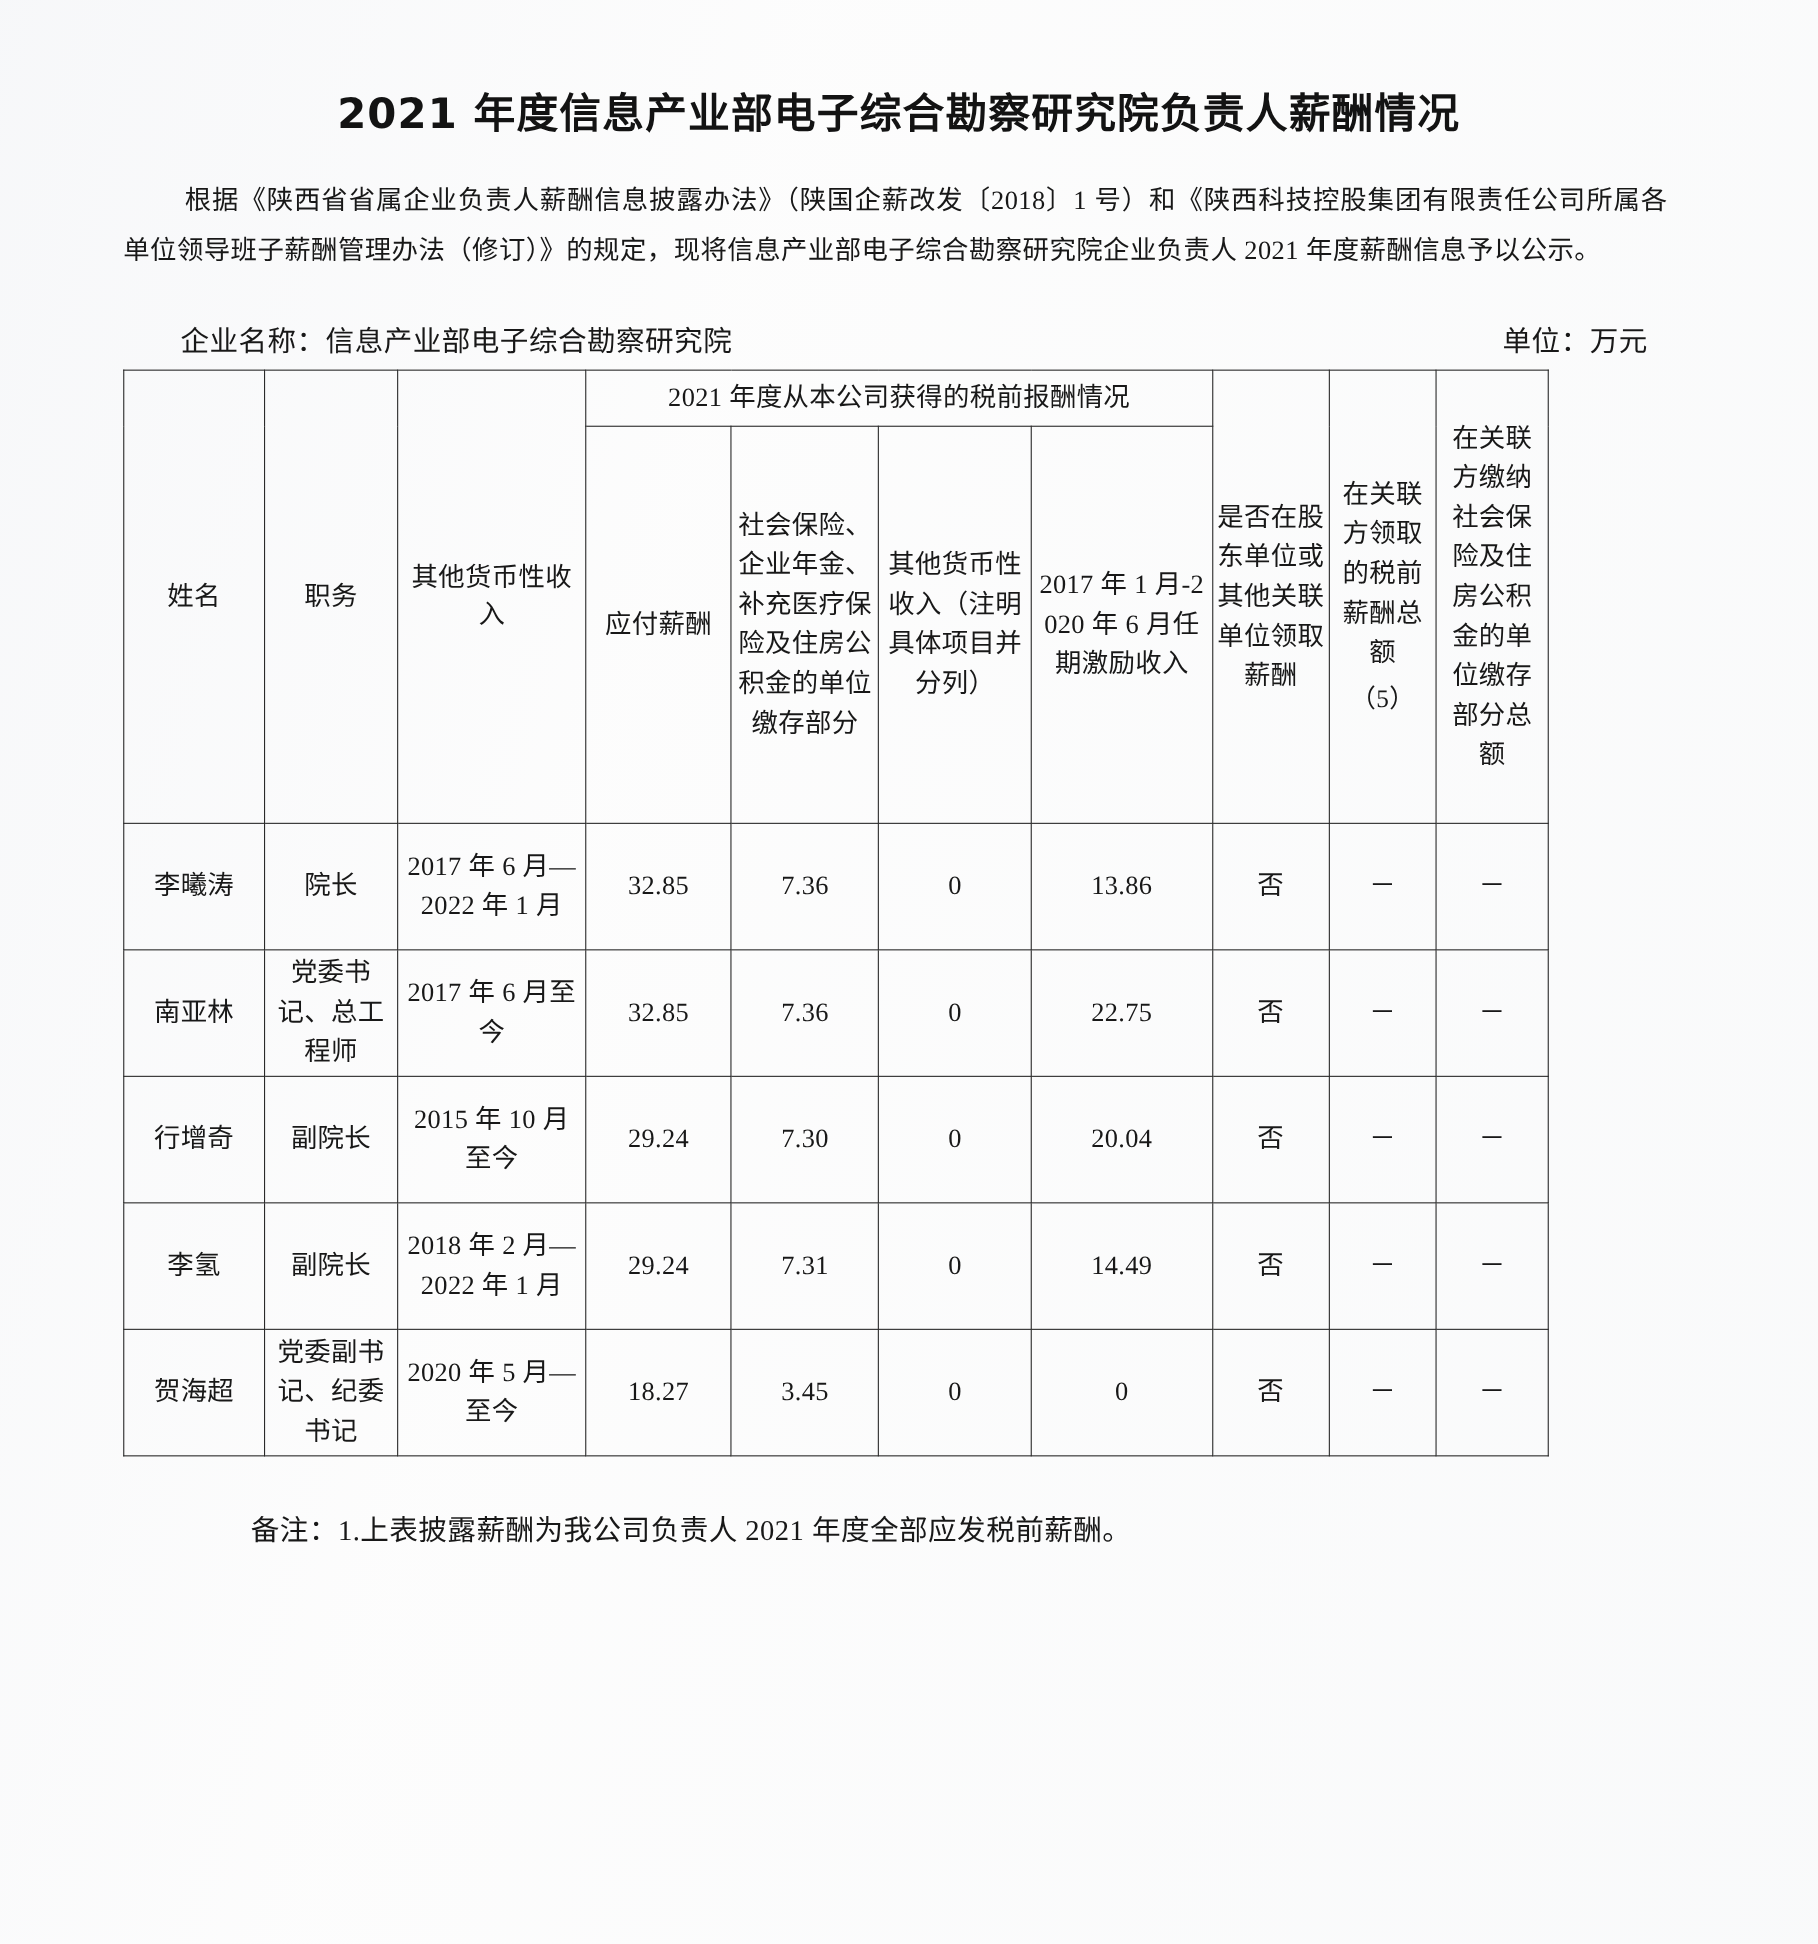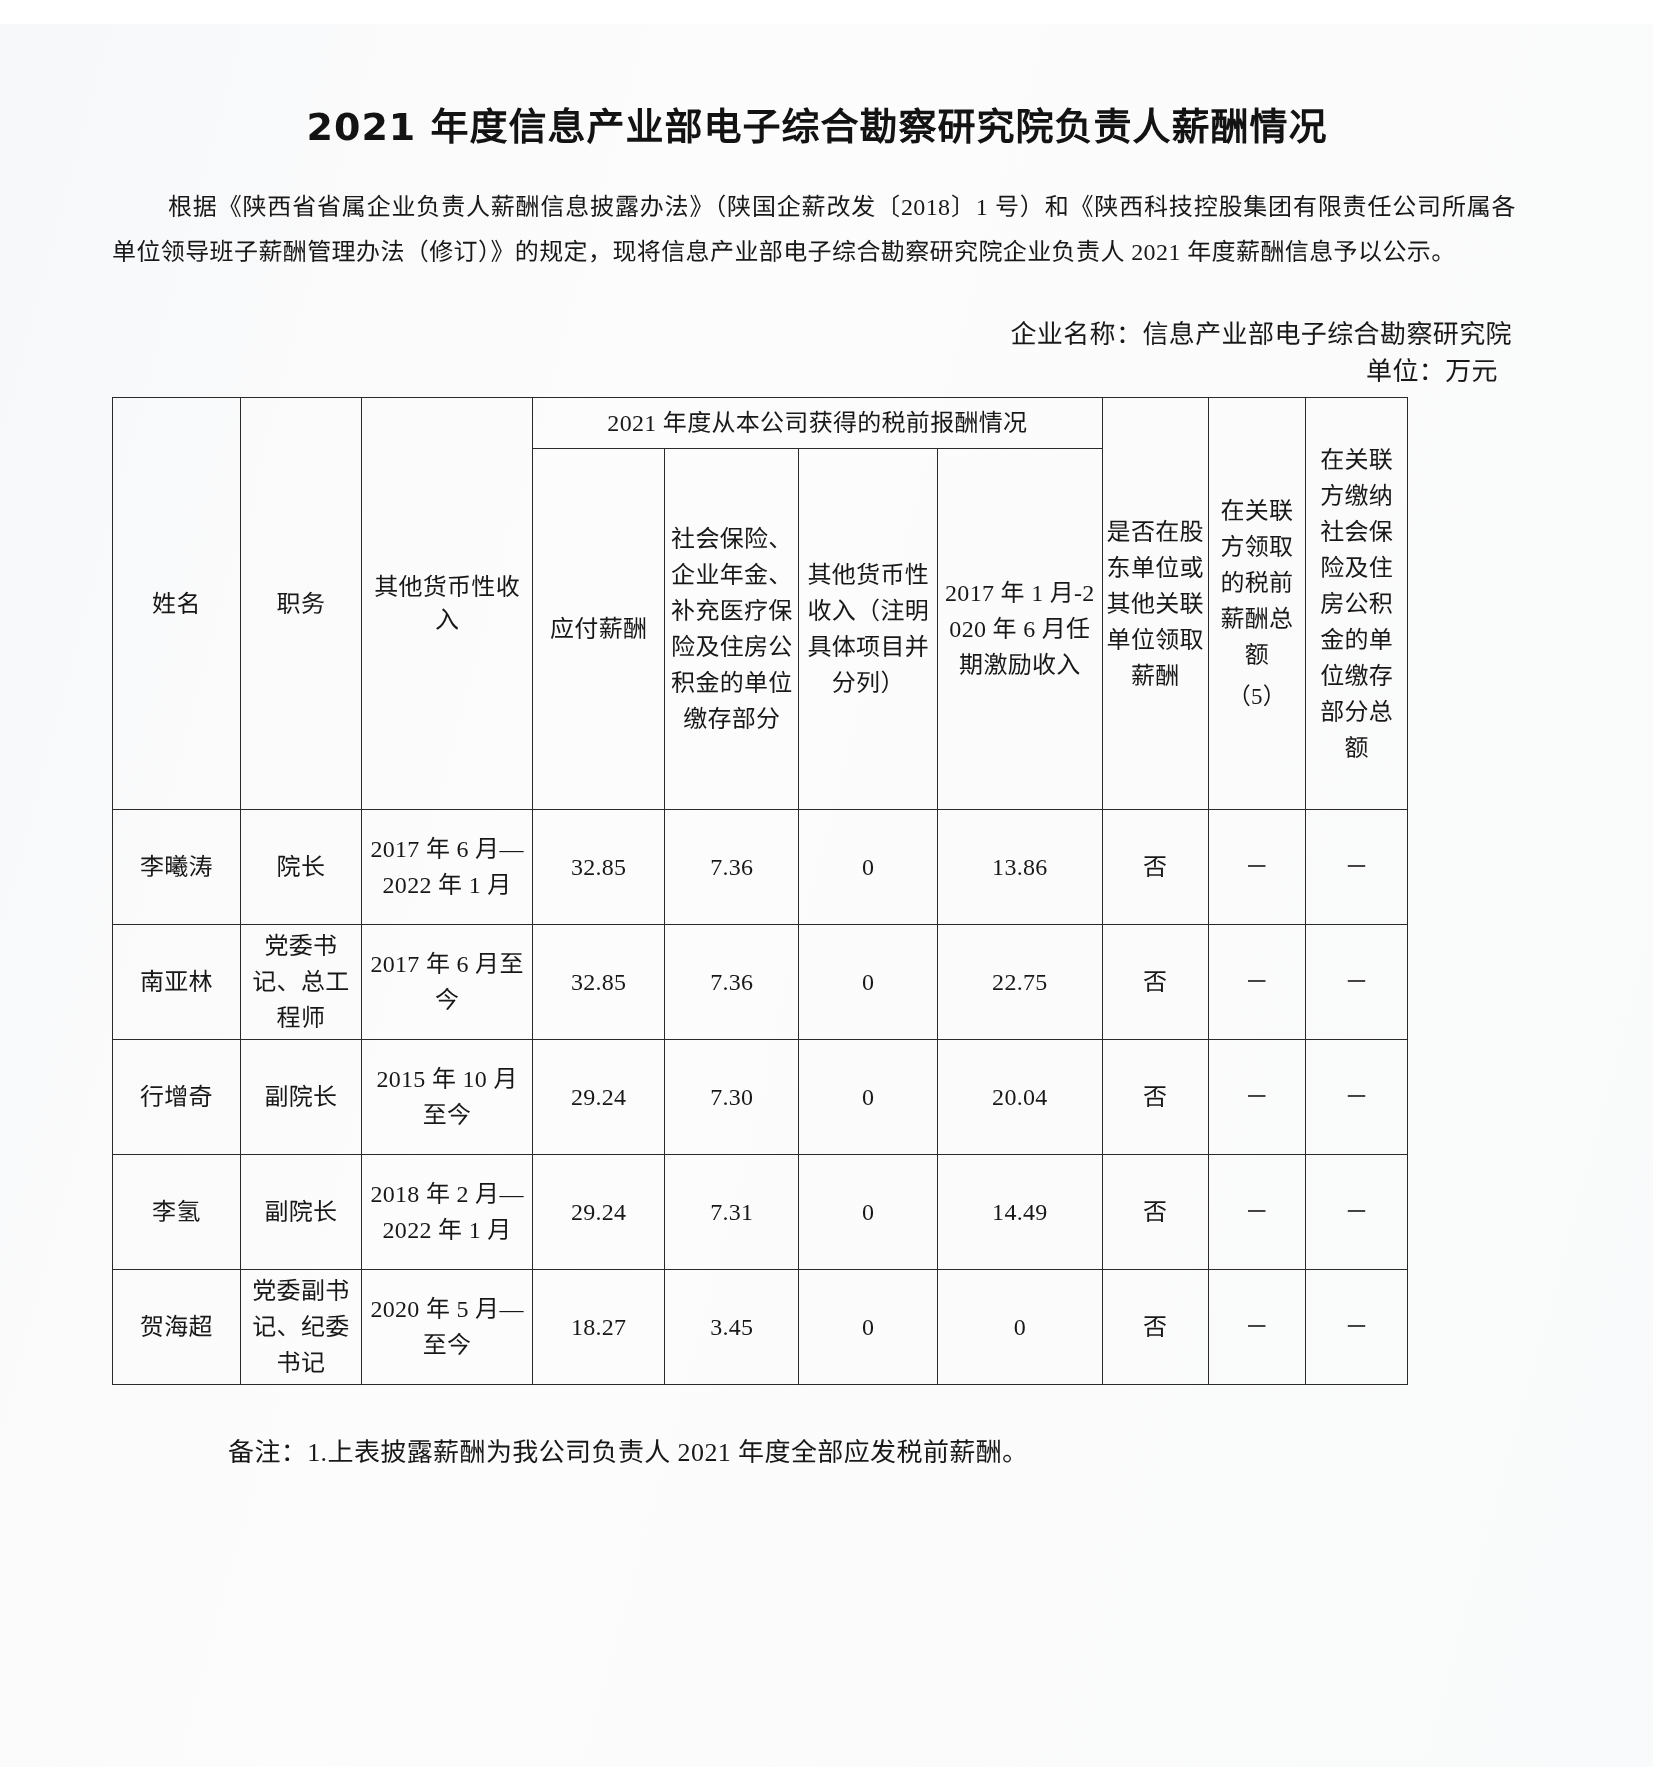--- a/index.html
+++ b/index.html
@@ -17,21 +17,20 @@
     overflow: hidden;
   }
   
   .page {
     position: absolute;
     inset: 0;
     background:
       linear-gradient(105deg, rgba(246,247,249,0.9) 0%, rgba(252,252,252,0.55) 35%, rgba(248,249,250,0.85) 100%),
       #fdfdfd;
     padding: 0;
-    margin-top: 24px;
   }
   .content {
     position: absolute;
     left: 112px;
     top: 0;
     width: 1410px;
   }
 
   .doc-title {
     text-align: center;
@@ -51,28 +50,27 @@
     text-justify: inter-ideograph;
     margin-top: 34px;
     text-indent: 56px;
     letter-spacing: 0.4px;
     padding-right: 6px;
   }
 
   .meta-row {
     display: flex;
     justify-content: space-between;
-    align-items: flex-end;
+    align-items: flex-start;
     font-size: 26px;
     margin-top: 38px;
     margin-bottom: 10px;
     padding-left: 52px;
     padding-right: 10px;
     letter-spacing: 0.4px;
-    flex-direction: column;
   }
   .meta-row .unit { padding-right: 14px; }
 
   table.salary {
     border-collapse: collapse;
     width: 1296px;
     table-layout: fixed;
     margin-left: 0;
   }
   table.salary th,

